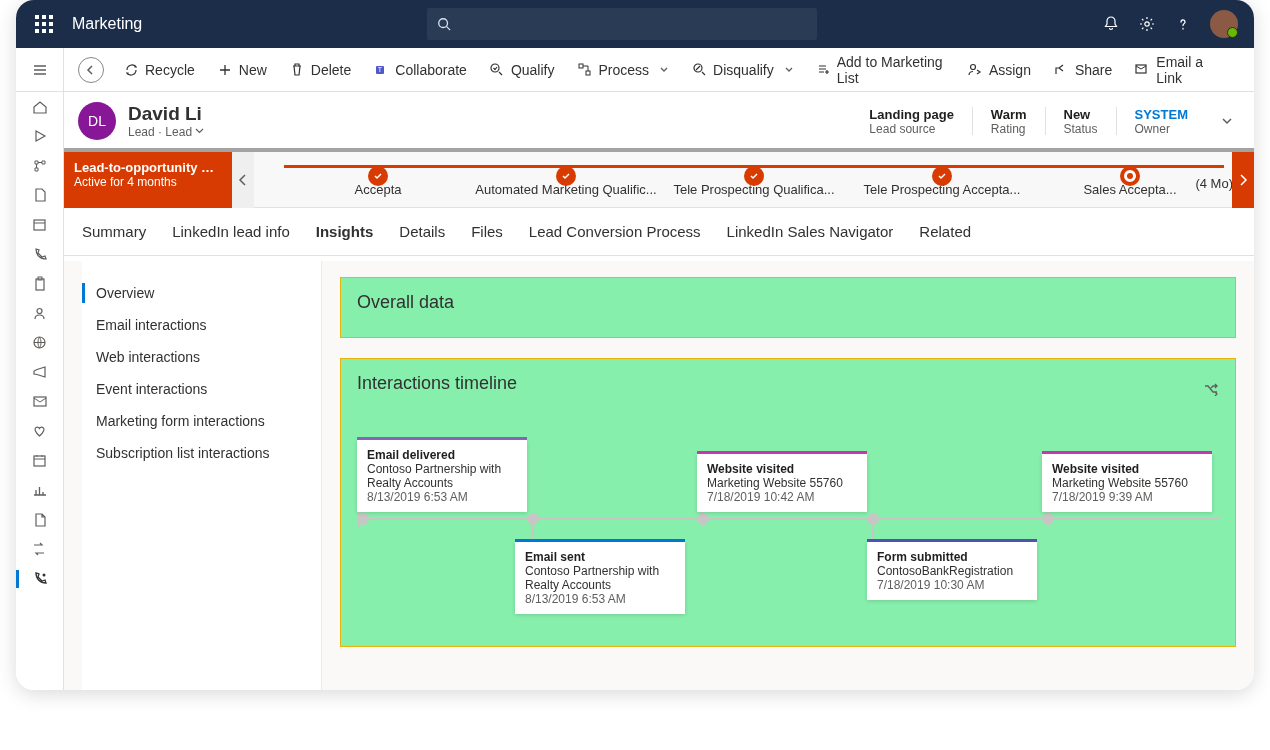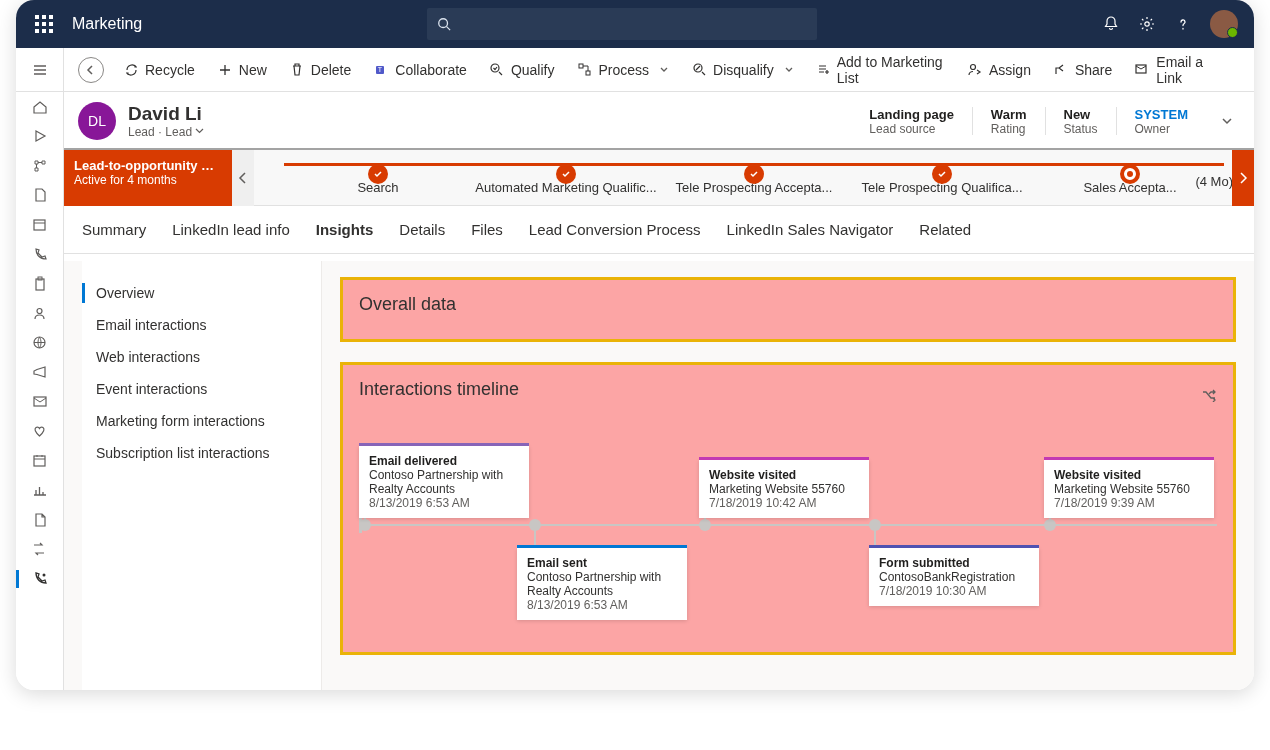--- a/index.html
+++ b/index.html
@@ -18,21 +18,21 @@
 .avatar{width:28px;height:28px;border-radius:50%;background:#8a5a44;position:relative;}
 .avatar::after{content:"";position:absolute;bottom:0;right:0;width:9px;height:9px;background:#6bb700;border-radius:50%;border:1.5px solid #1c2d4a;}
 .cmdbar{height:44px;border-bottom:1px solid #e1e1e1;display:flex;align-items:center;padding:0 6px;font-size:14px;color:#323130;}
 .cmd-item{display:flex;align-items:center;gap:6px;padding:0 11px;height:100%;cursor:pointer;}
 .cmd-icon{width:16px;height:16px;display:flex;align-items:center;justify-content:center;}
 .leftnav{position:absolute;left:0;top:48px;bottom:0;width:48px;border-right:1px solid #e1e1e1;background:#fff;display:flex;flex-direction:column;align-items:center;padding-top:0;}
 .nav-btn{width:48px;height:29.5px;display:flex;align-items:center;justify-content:center;cursor:pointer;color:#605e5c;position:relative;}
 .nav-btn.active::before{content:"";position:absolute;left:0;top:6px;bottom:6px;width:3px;background:#0078d4;}
 .nav-btn:first-child{height:44px;border-bottom:1px solid #e1e1e1;}
 .main{position:absolute;left:48px;right:0;top:92px;bottom:0;overflow:hidden;}
-.header-row{display:flex;align-items:center;padding:10px 20px 8px 14px;border-bottom:2px solid #a3a3a3;}
+.header-row{display:flex;align-items:center;padding:10px 20px 8px 14px;border-bottom:4px solid #a3a3a3;}
 .back-circle{width:28px;height:28px;border:1px solid #8a8886;border-radius:50%;display:flex;align-items:center;justify-content:center;margin-right:14px;cursor:pointer;}
 .initials{width:38px;height:38px;border-radius:50%;background:#881798;color:#fff;display:flex;align-items:center;justify-content:center;font-size:14px;margin-right:12px;}
 .rec-title{font-size:19px;font-weight:600;color:#323130;}
 .rec-sub{font-size:12px;color:#605e5c;}
 .header-fields{margin-left:auto;display:flex;gap:18px;align-items:center;}
 .hf{font-size:12px;}
 .hf .v{font-weight:600;color:#201f1e;font-size:13px;}
 .hf .l{color:#605e5c;}
 .hf.sys .v{color:#0078d4;}
 .chev-big{margin-left:14px;cursor:pointer;}
@@ -51,21 +51,21 @@
 .stage-dur{position:absolute;right:21px;top:24px;font-size:13px;color:#323130;}
 .tabs{height:48px;display:flex;align-items:center;gap:26px;padding:0 18px;border-bottom:1px solid #e1e1e1;font-size:15px;color:#323130;}
 .tab{cursor:pointer;}
 .tab.active{font-weight:600;}
 .content{position:absolute;left:0;right:0;top:169px;bottom:0;background:#faf9f8;display:flex;overflow:hidden;}
 .side-list{width:240px;background:#fff;border-right:1px solid #edebe9;padding:16px 0;margin:0 0 0 18px;}
 .side-item{padding:8px 14px;font-size:14px;color:#323130;cursor:pointer;position:relative;}
 .side-item.active{font-weight:400;}
 .side-item.active::before{content:"";position:absolute;left:0;top:6px;bottom:6px;width:3px;background:#0078d4;}
 .panels{flex:1;padding:16px 18px;overflow:auto;}
-.card{background:#fca5a5;border:3px solid #eab308;padding:14px 16px;margin-bottom:20px;}
+.card{background:#86efac;border:1px solid #eab308;padding:14px 16px;margin-bottom:20px;}
 .card h3{font-size:18px;font-weight:400;color:#323130;margin-bottom:10px;}
 .metric{display:inline-block;border:1px solid #c8c6c4;border-top:2px solid #323130;padding:8px 14px 6px;min-width:120px;}
 .metric .ml{font-size:12px;color:#605e5c;}
 .metric .mv{font-size:28px;text-align:right;color:#201f1e;margin-top:2px;}
 .timeline-head{display:flex;justify-content:space-between;align-items:center;}
 .timeline{position:relative;height:210px;margin-top:18px;}
 .tl-line{position:absolute;left:0;right:0;top:96px;height:2px;background:#c8c6c4;}
 .tl-dot{position:absolute;top:91px;width:12px;height:12px;background:#c8c6c4;border-radius:50%;}
 .tl-card{position:absolute;width:170px;background:#fff;box-shadow:0 1px 4px rgba(0,0,0,.15);padding:8px 10px;font-size:12px;}
 .tl-card .tt{font-weight:700;color:#201f1e;}
@@ -391,36 +391,36 @@
           <svg width="10" height="12">
             <path d="M7 1L2 6l5 5" fill="none" stroke="#605e5c" stroke-width="1.5"></path>
           </svg>
         </div>
       <div class="stage-track">
         <div class="stage-line"></div>
         <div class="stage-node"><div class="stage-dot">
               <svg width="10" height="10">
                 <path d="M2 5l2 2 4-4" stroke="#fff" stroke-width="1.5" fill="none"></path>
               </svg>
-            </div><span>Search</span></div>
+            </div><span>Accepta</span></div>
         <div class="stage-node"><div class="stage-dot">
               <svg width="10" height="10">
                 <path d="M2 5l2 2 4-4" stroke="#fff" stroke-width="1.5" fill="none"></path>
               </svg>
             </div><span>Automated Marketing Qualific...</span></div>
         <div class="stage-node"><div class="stage-dot">
               <svg width="10" height="10">
                 <path d="M2 5l2 2 4-4" stroke="#fff" stroke-width="1.5" fill="none"></path>
               </svg>
-            </div><span>Tele Prospecting Accepta...</span></div>
+            </div><span>Tele Prospecting Qualifica...</span></div>
         <div class="stage-node"><div class="stage-dot">
               <svg width="10" height="10">
                 <path d="M2 5l2 2 4-4" stroke="#fff" stroke-width="1.5" fill="none"></path>
               </svg>
-            </div><span>Tele Prospecting Qualifica...</span></div>
+            </div><span>Tele Prospecting Accepta...</span></div>
         <div class="stage-node"><div class="stage-dot target"></div><span>Sales Accepta...</span></div>
         <div class="stage-dur">(4 Mo)</div>
       </div>
       <div class="stage-btn r">
           <svg width="10" height="12">
             <path d="M3 1l5 5-5 5" fill="none" stroke="#fff" stroke-width="1.5"></path>
           </svg>
         </div>
     </div>
 

